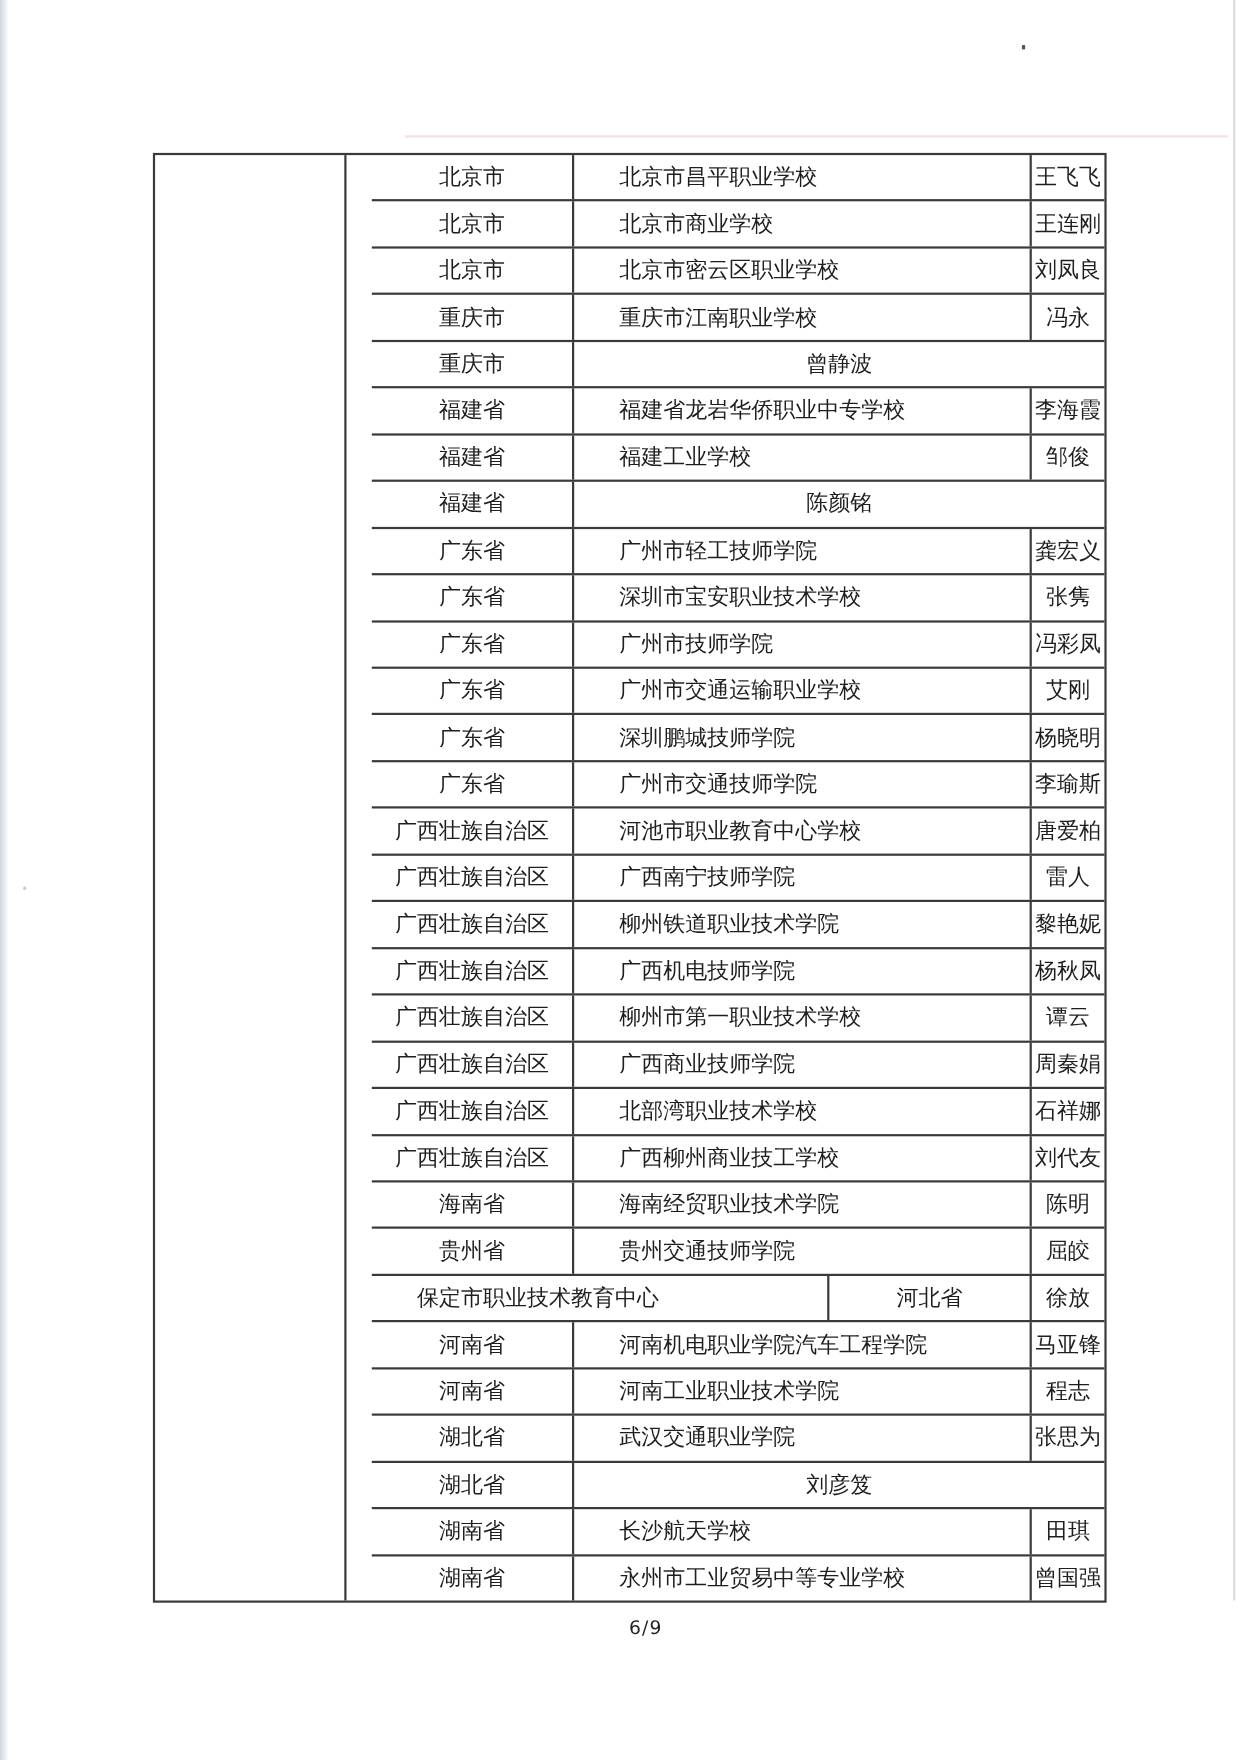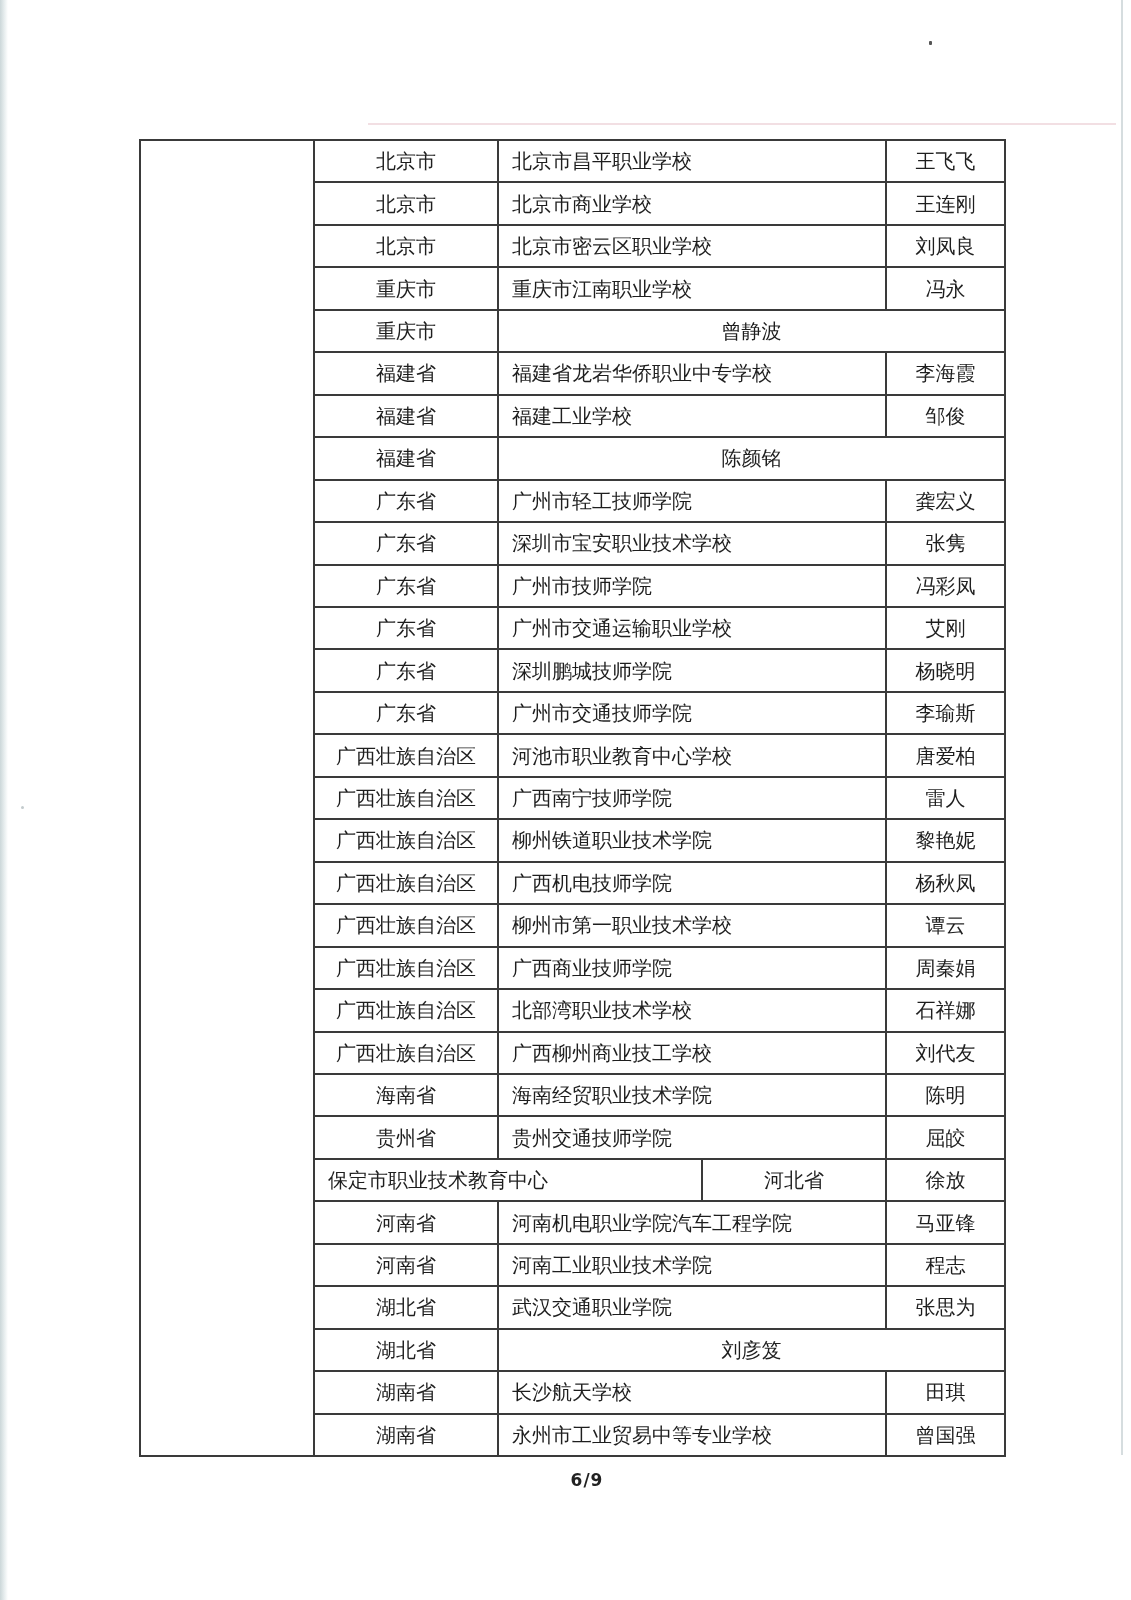--- a/index.html
+++ b/index.html
@@ -35,50 +35,50 @@
     display:flex;
     border:2px solid #3a3a3a;
     box-sizing:border-box;
     background:#ffffff;
   }
   .left-empty-cell {
     flex:none; width:174px;
     border-right:2px solid #3a3a3a;
     box-sizing:border-box;
   }
-  .rows-wrap { flex:1; display:flex; flex-direction:column; }
+  .rows-wrap { flex:1; display:flex; flex-direction:column;padding-left:23px; }
   .row {
     flex:1; display:flex;
     border-bottom:2px solid #3a3a3a;
     box-sizing:border-box;
   }
   .row:last-child { border-bottom:none; }
   .cell {
     display:flex; align-items:center;
     box-sizing:border-box;
     color:#1e1e1e; font-size:20px; line-height:1.1;
     white-space:nowrap; overflow:hidden;
   }
   .cell.region {
     flex:none; width:184px;
     border-right:2px solid #3a3a3a;
     justify-content:center; text-align:center;
   }
   .cell.school {
     flex:none; width:388px;
     border-right:2px solid #3a3a3a;
-    padding-left:13px; justify-content:flex-start;
+    padding-left:13px; justify-content:flex-start;margin-left:28px;
   }
   .cell.person { flex:1; justify-content:center; text-align:center; }
 
   .page-number {
     position:absolute; left:527px; top:1470px; width:120px;
     text-align:center;
     font-family:"DejaVu Sans","Liberation Sans",sans-serif;
-    font-weight:bold; font-size:17px; color:#222;
+    font-weight:normal; font-size:17px; color:#222;
     letter-spacing:1px;
   }
 </style>
 </head>
 <body>
 
 <div class="page">
 
   <div class="scan-edge-left"></div>
   <div class="scan-line-right"></div>

